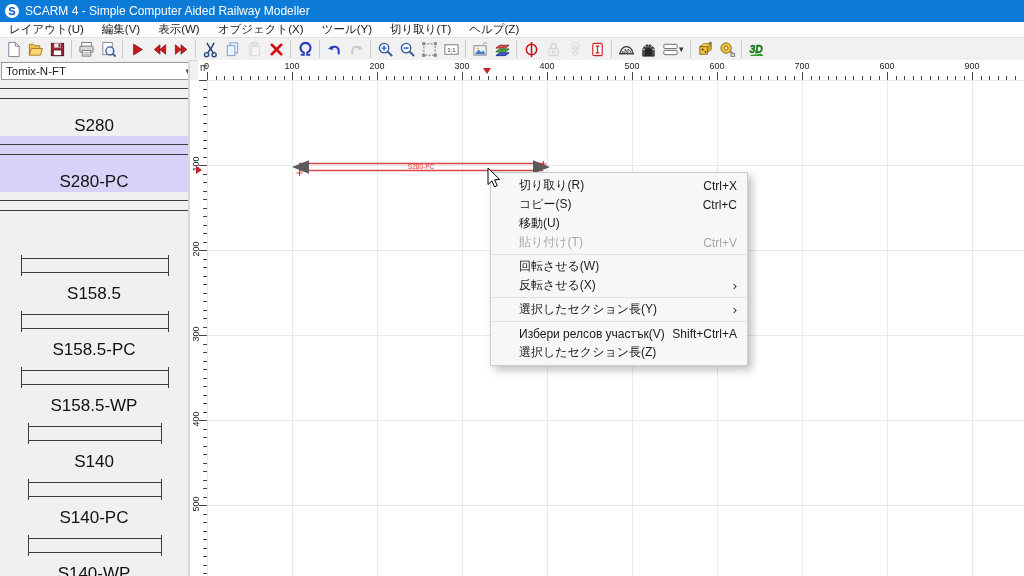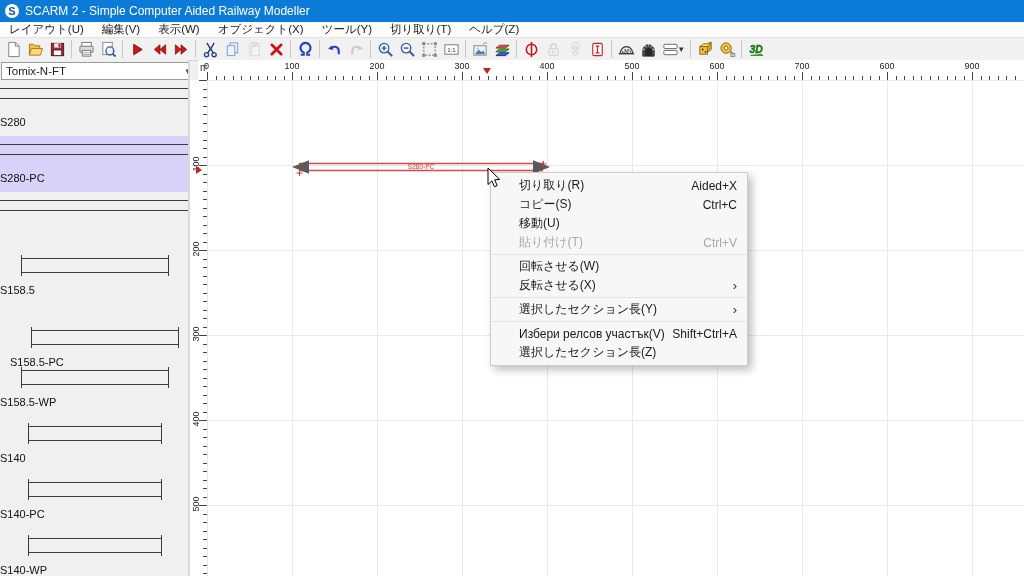--- a/index.html
+++ b/index.html
@@ -34,22 +34,22 @@
     border:1px solid #9a9a9a;font-size:11.5px;color:#222;display:flex;align-items:center;padding:0 4px;}
   .lib-select .caret{margin-left:auto;font-size:9px;color:#444;}
   .side-item{position:absolute;left:0;width:188px;height:56px;}
   .side-item.selected{background:#d9d2f8;}
   .prev-full{position:absolute;left:0;right:0;top:8px;height:8.5px;
     border-top:1.5px solid #3c3c3c;border-bottom:1.5px solid #3c3c3c;}
   .prev-cap{position:absolute;top:7px;height:21px;
     border-left:1.5px solid #3c3c3c;border-right:1.5px solid #3c3c3c;}
   .prev-cap .rails{position:absolute;left:0;right:0;top:3px;bottom:3px;
     border-top:1.5px solid #3c3c3c;border-bottom:1.5px solid #3c3c3c;}
-  .side-label{position:absolute;left:0;right:0;top:36px;height:18px;text-align:left;
-    font-size:11px;color:#111;}
+  .side-label{position:absolute;left:0;right:0;top:36px;height:18px;text-align:center;
+    font-size:17px;color:#111;}
 
   
   .corner{position:absolute;left:198px;top:60px;width:17px;height:20px;background:#fff;
     border-right:1px solid #444;border-bottom:1px solid #444;font-size:10px;color:#333;}
   .corner span{position:absolute;left:2px;top:2px;}
   .hruler{position:absolute;left:207px;top:60px;right:0;height:20px;background:#fff;
     border-bottom:1px solid #444;}
   .vruler{position:absolute;left:190px;top:80px;width:17px;bottom:0;background:#fff;
     border-right:1px solid #444;}
   .htick{position:absolute;bottom:0;width:1px;background:#444;}
@@ -80,21 +80,21 @@
   .menu-sep{height:1px;background:#e2e2e2;margin:2px 1px;}
   .mi-sub{margin-left:auto;font-size:13px;color:#333;line-height:1;}
 </style>
 </head>
 <body>
 
 <div class="app">
 
   <div class="titlebar">
     <div class="logo">S</div>
-    <div class="title">SCARM 2 - Simple Computer Aided Railway Modeller</div>
+    <div class="title">SCARM 4 - Simple Computer Aided Railway Modeller</div>
   </div>
 
   <div class="menubar" id="menubar">
       <div class="menu-top-item">レイアウト(U)</div>
       <div class="menu-top-item">編集(V)</div>
       <div class="menu-top-item">表示(W)</div>
       <div class="menu-top-item">オブジェクト(X)</div>
       <div class="menu-top-item">ツール(Y)</div>
       <div class="menu-top-item">切り取り(T)</div>
       <div class="menu-top-item">ヘルプ(Z)</div>
@@ -367,21 +367,21 @@
         </div>
         <div class="side-item" style="top: 132px;">
           <div class="prev-full"></div>
         </div>
         <div class="side-item" style="top: 188px;">
           <div class="prev-cap" style="width: 146px; left: 21px;">
             <div class="rails"></div>
           </div>
           <div class="side-label">S158.5</div>
         </div>
-        <div class="side-item" style="top: 260px; margin-left: 10px;">
+        <div class="side-item" style="top: 244px;">
           <div class="prev-cap" style="width: 146px; left: 21px;">
             <div class="rails"></div>
           </div>
           <div class="side-label">S158.5-PC</div>
         </div>
         <div class="side-item" style="top: 300px;">
           <div class="prev-cap" style="width: 146px; left: 21px;">
             <div class="rails"></div>
           </div>
           <div class="side-label">S158.5-WP</div>
@@ -595,21 +595,21 @@
       <path d="M292 167L309 160.2 309 173.8Z" fill="#5a5a5a"></path>
       <path d="M550 167L533 160.2 533 173.8Z" fill="#5a5a5a"></path>
       <path d="M296.5 173h6M299.5 170v6" stroke="#e03030" stroke-width="1"></path>
       <path d="M540.5 164h6M543.5 161v6" stroke="#e03030" stroke-width="1"></path>
       <text x="421" y="169" font-size="6.5" text-anchor="middle" fill="#e03030" font-family="Liberation Sans, DejaVu Sans, sans-serif">S280-PC</text>
     </svg>
 
   <div class="ctxmenu" id="ctxmenu">
       <div class="menu-item">
         <span>切り取り(R)</span>
-        <span class="mi-shortcut">Aided+X</span>
+        <span class="mi-shortcut">Ctrl+X</span>
       </div>
       <div class="menu-item">
         <span>コピー(S)</span>
         <span class="mi-shortcut">Ctrl+C</span>
       </div>
       <div class="menu-item">
         <span>移動(U)</span>
       </div>
       <div class="menu-item disabled">
         <span>貼り付け(T)</span>

